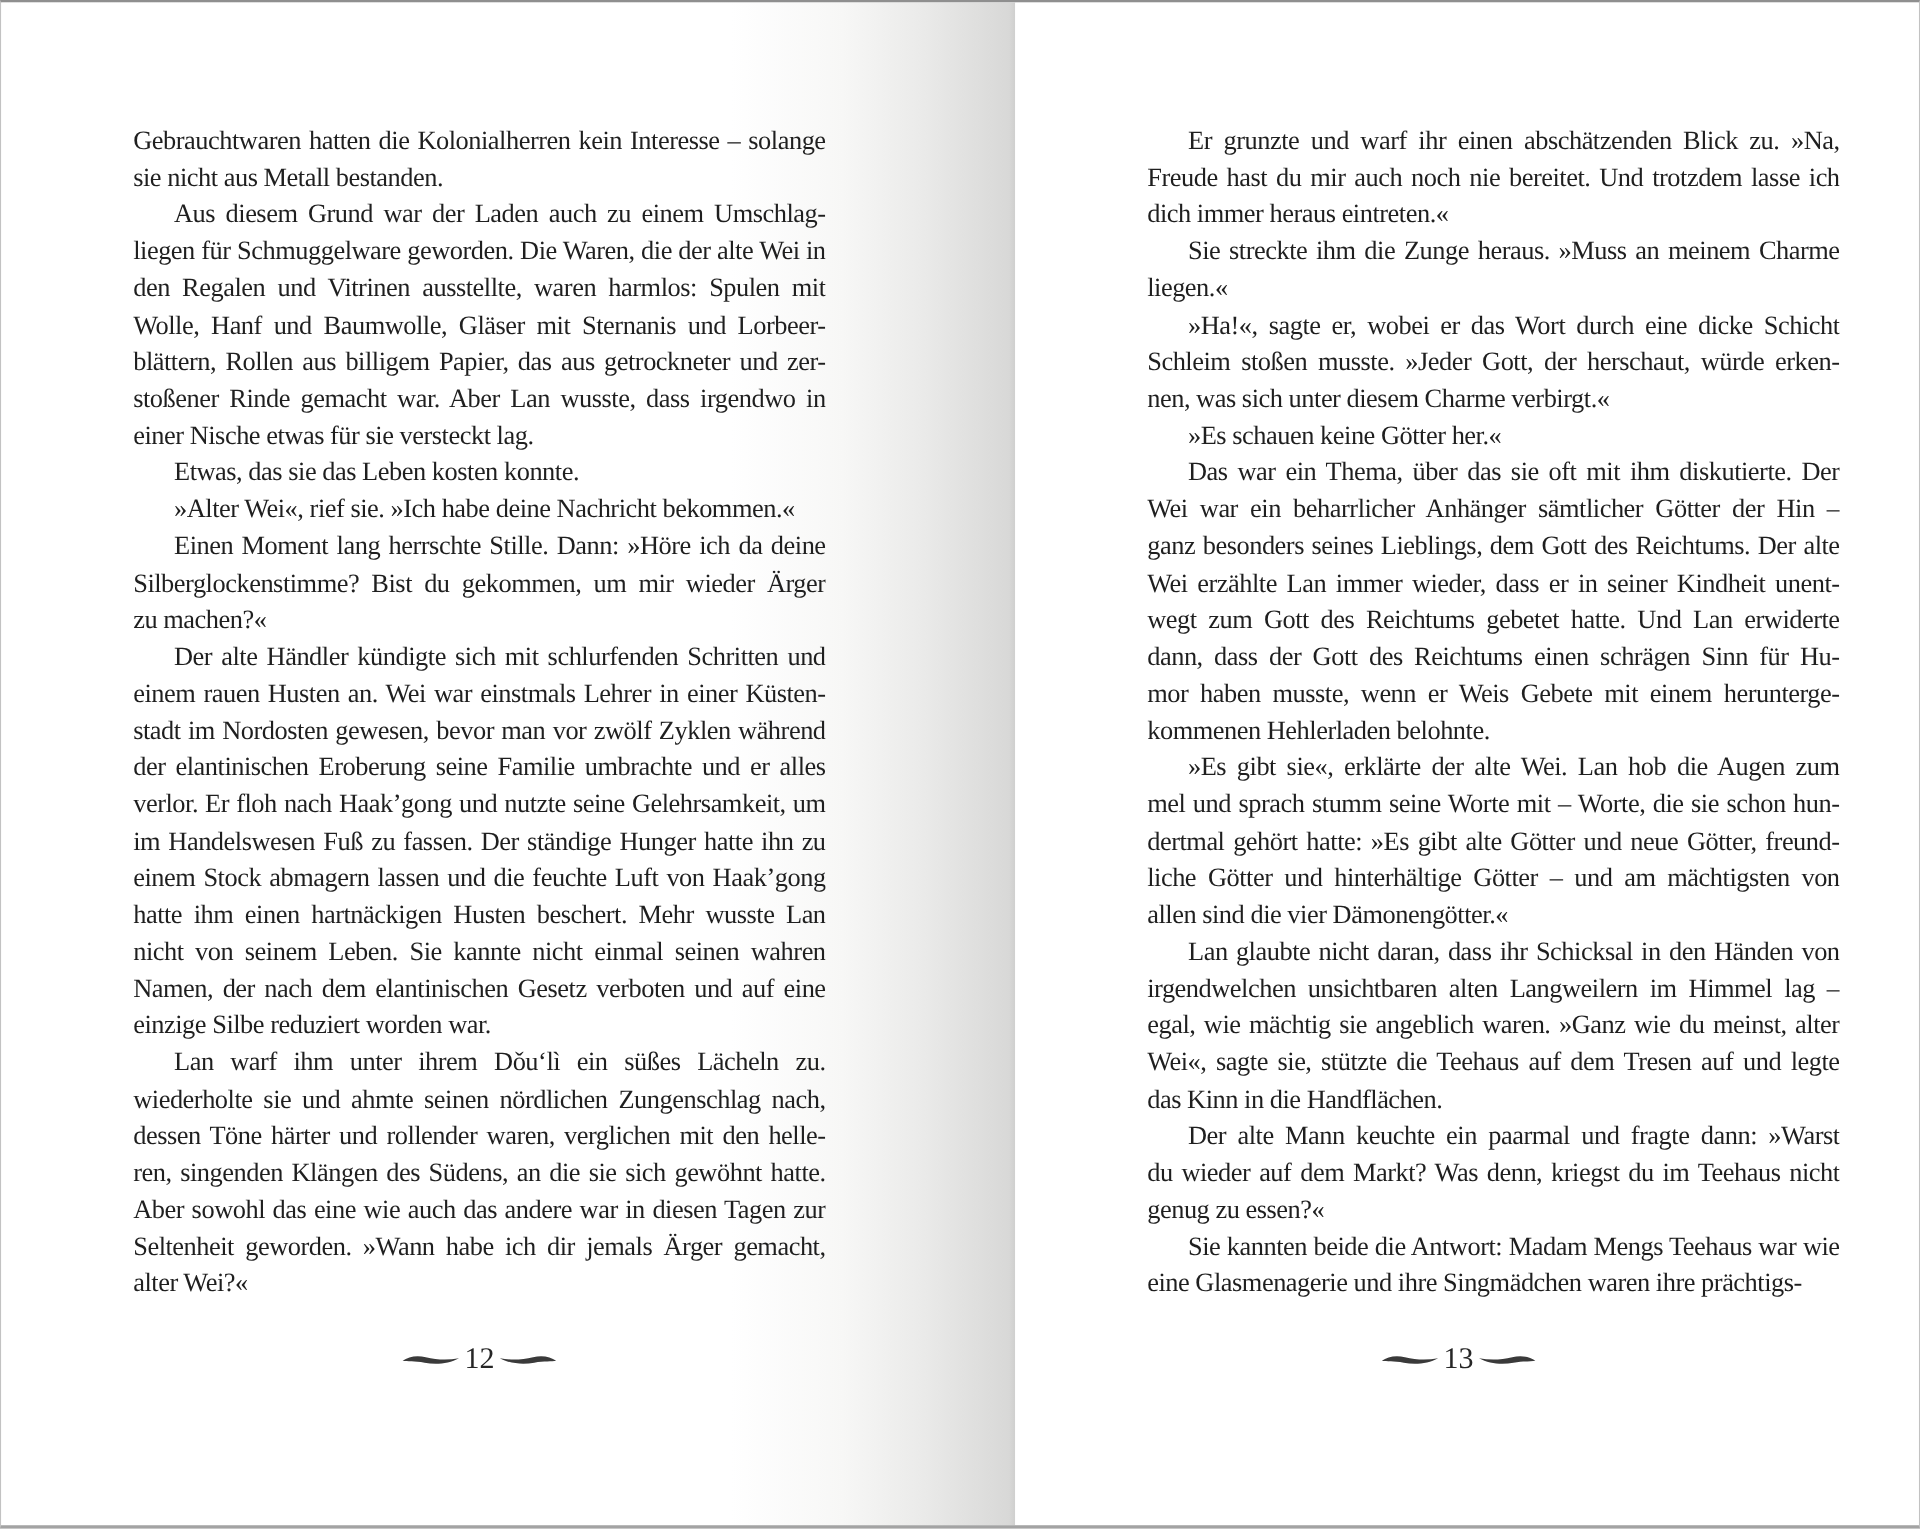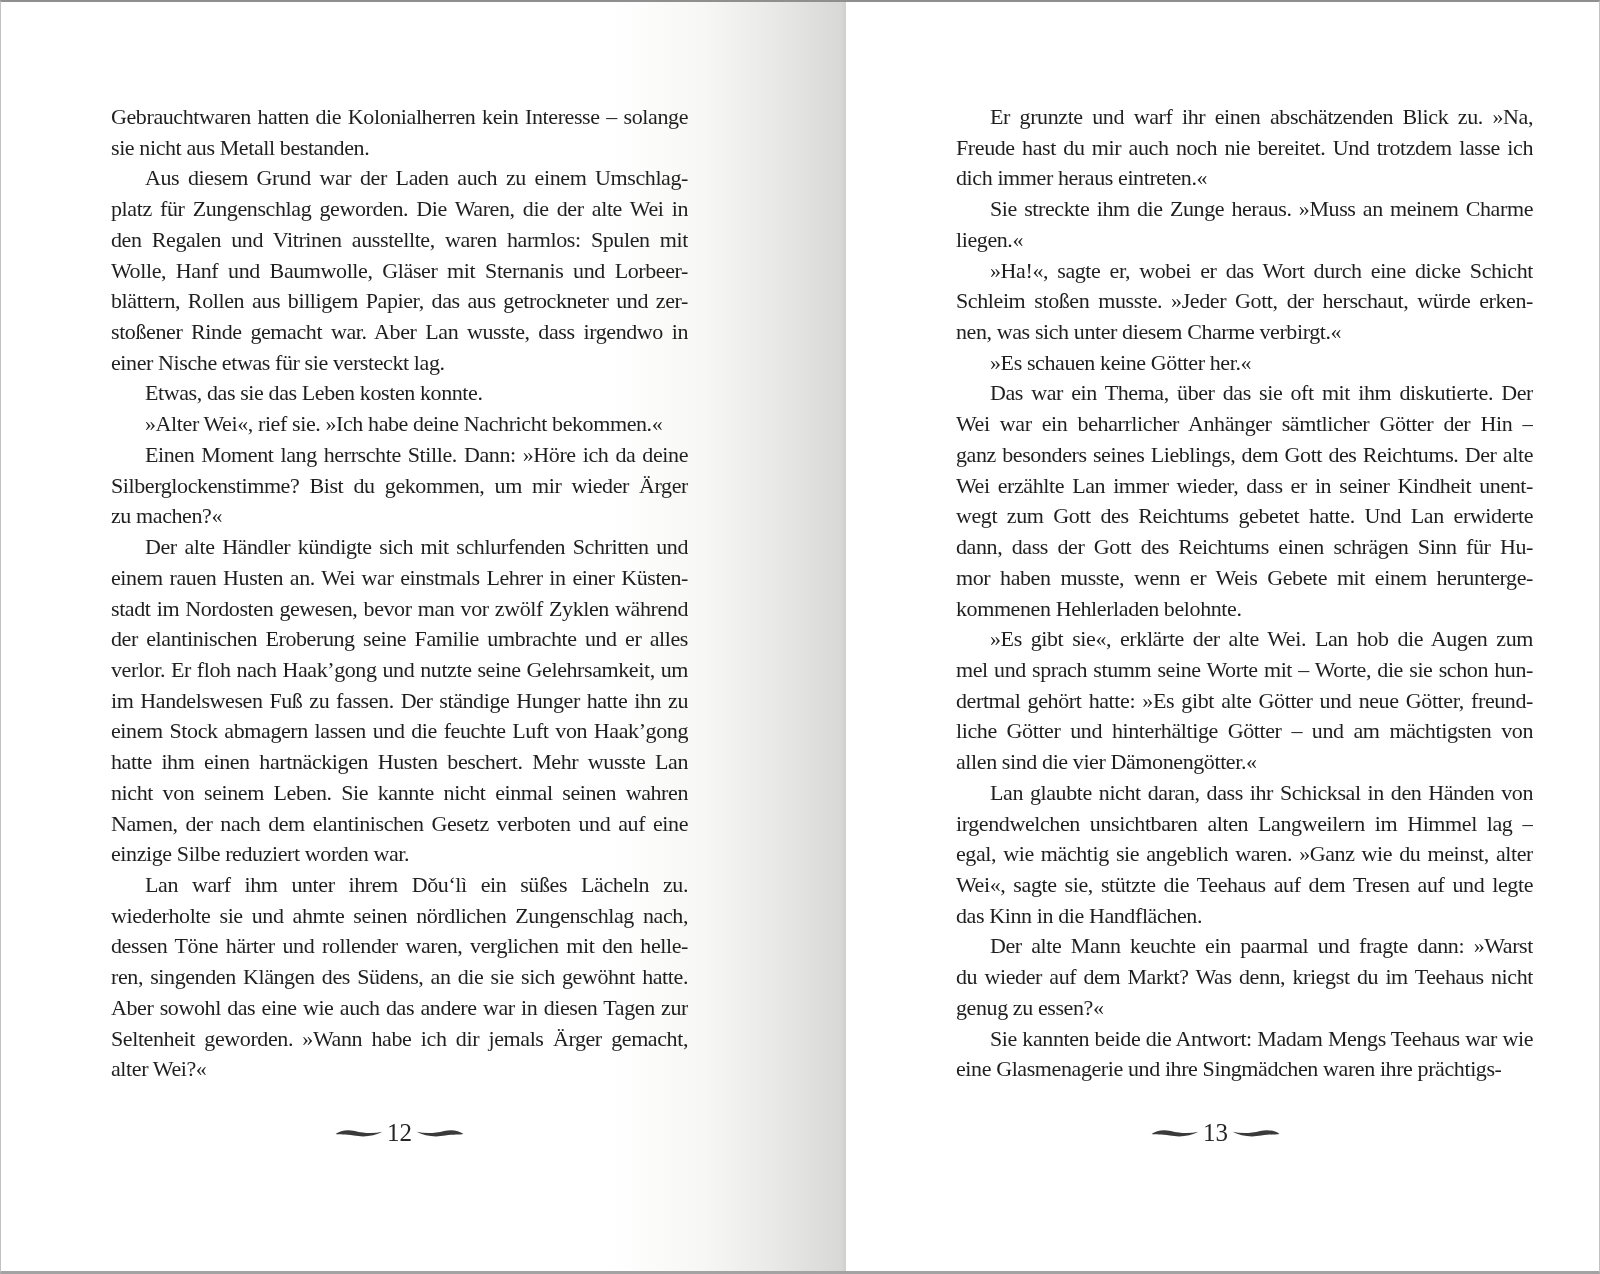--- a/index.html
+++ b/index.html
@@ -81,21 +81,21 @@
 </head>
 <body>
 
 <div class="spread">
 
   <section class="page page-left">
     <div class="text-block">
         <div class="line">Gebrauchtwaren hatten die Kolonialherren kein Interesse – solange</div>
         <div class="line last">sie nicht aus Metall bestanden.</div>
         <div class="line indent">Aus diesem Grund war der Laden auch zu einem Umschlag-</div>
-        <div class="line">platz für Zungenschlag geworden. Die Waren, die der alte Wei in</div>
+        <div class="line">liegen für Schmuggelware geworden. Die Waren, die der alte Wei in</div>
         <div class="line">den Regalen und Vitrinen ausstellte, waren harmlos: Spulen mit</div>
         <div class="line">Wolle, Hanf und Baumwolle, Gläser mit Sternanis und Lorbeer-</div>
         <div class="line">blättern, Rollen aus billigem Papier, das aus getrockneter und zer-</div>
         <div class="line">stoßener Rinde gemacht war. Aber Lan wusste, dass irgendwo in</div>
         <div class="line last">einer Nische etwas für sie versteckt lag.</div>
         <div class="line indent last">Etwas, das sie das Leben kosten konnte.</div>
         <div class="line indent last">»Alter Wei«, rief sie. »Ich habe deine Nachricht bekommen.«</div>
         <div class="line indent">Einen Moment lang herrschte Stille. Dann: »Höre ich da deine</div>
         <div class="line">Silberglockenstimme? Bist du gekommen, um mir wieder Ärger</div>
         <div class="line last">zu machen?«</div>

